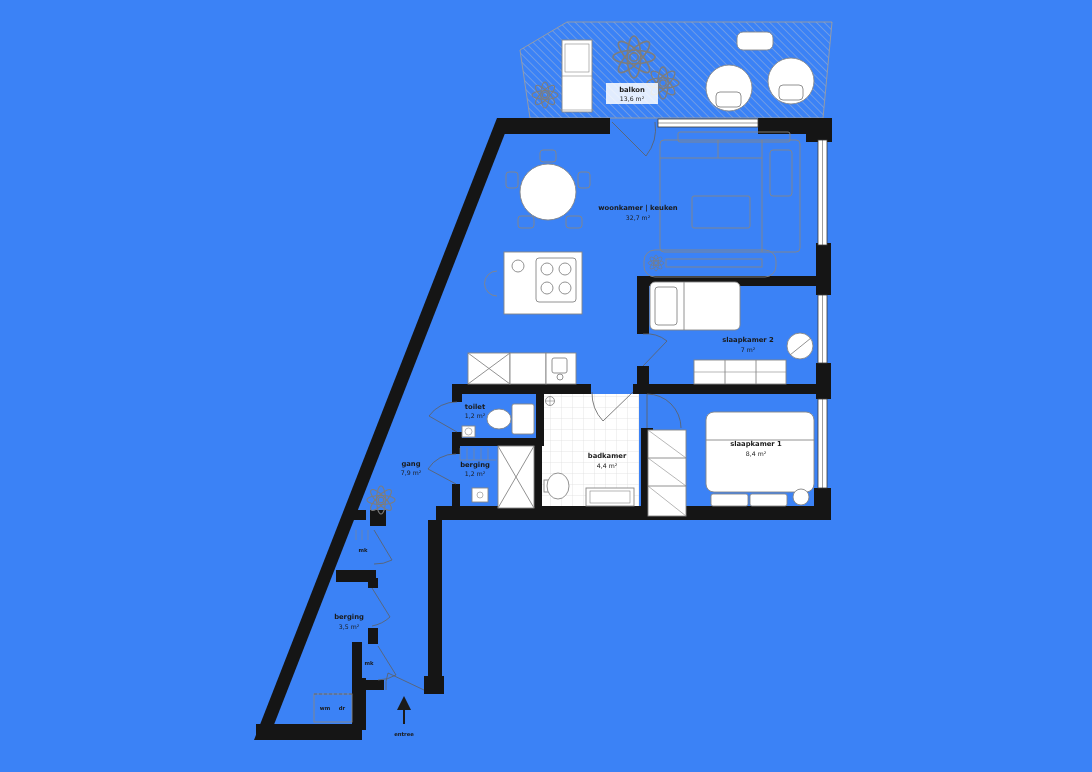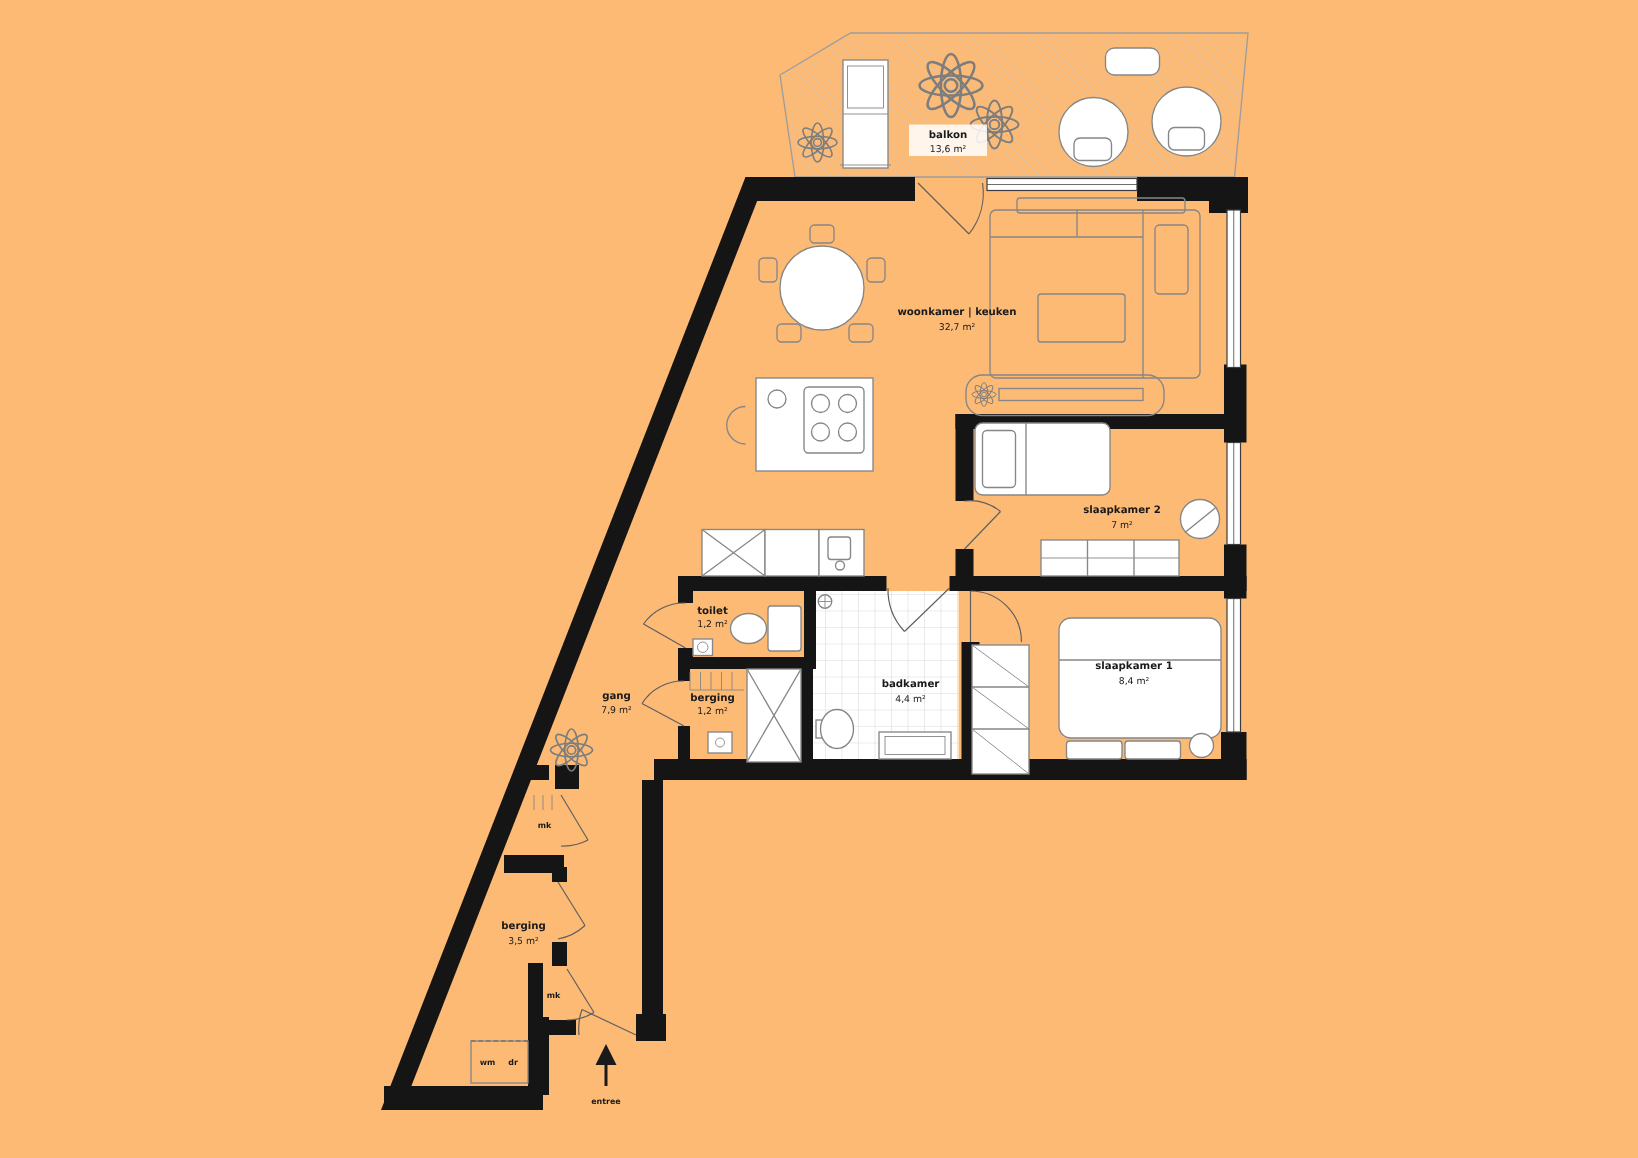--- a/index.html
+++ b/index.html
@@ -1,16 +1,16 @@
 <!DOCTYPE html>
 <html style="--wall: #151515; --furniture: #868686; --text: #1a1a1a; --hatch: #c6c6c6; --tile: #d9d9d9;"><head>
 <meta charset="utf-8">
 <style>
   html,body{margin:0;padding:0;background:#ffffff;}
-  .page{position:relative;width:1092px;height:772px;background:#fdba74;overflow:hidden;}
+  .page{position:relative;width:1092px;height:772px;background:#3b82f6;overflow:hidden;}
   svg{display:block;}
   .wall{fill:var(--wall,#151515);stroke:none;}
   .furn{stroke:var(--furniture,#868686);fill:none;stroke-width:0.9;}
   .furnw{stroke:var(--furniture,#868686);fill:#ffffff;stroke-width:0.9;}
   .thin{stroke:var(--furniture,#868686);fill:none;stroke-width:0.6;}
   .door{stroke:#606060;fill:none;stroke-width:0.8;}
   .win{fill:#ffffff;stroke:#3c3c3c;stroke-width:0.8;}
   .winline{stroke:#3c3c3c;stroke-width:0.5;}
   .tilefloor{fill:url(#tilepat);}
   .hatchfloor{fill:url(#hatchpat);stroke:#9d9d9d;stroke-width:0.9;}

